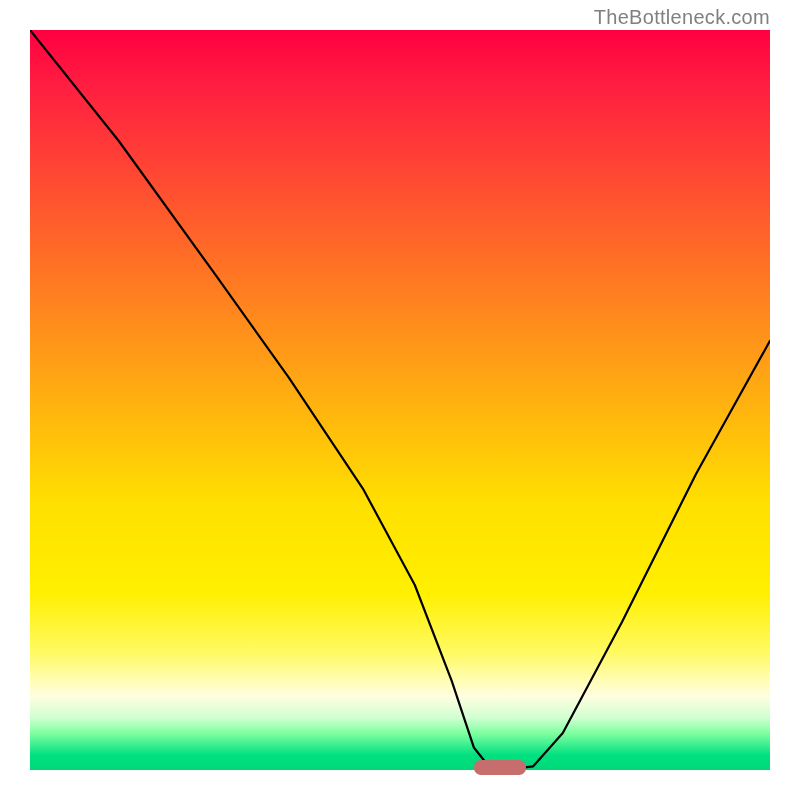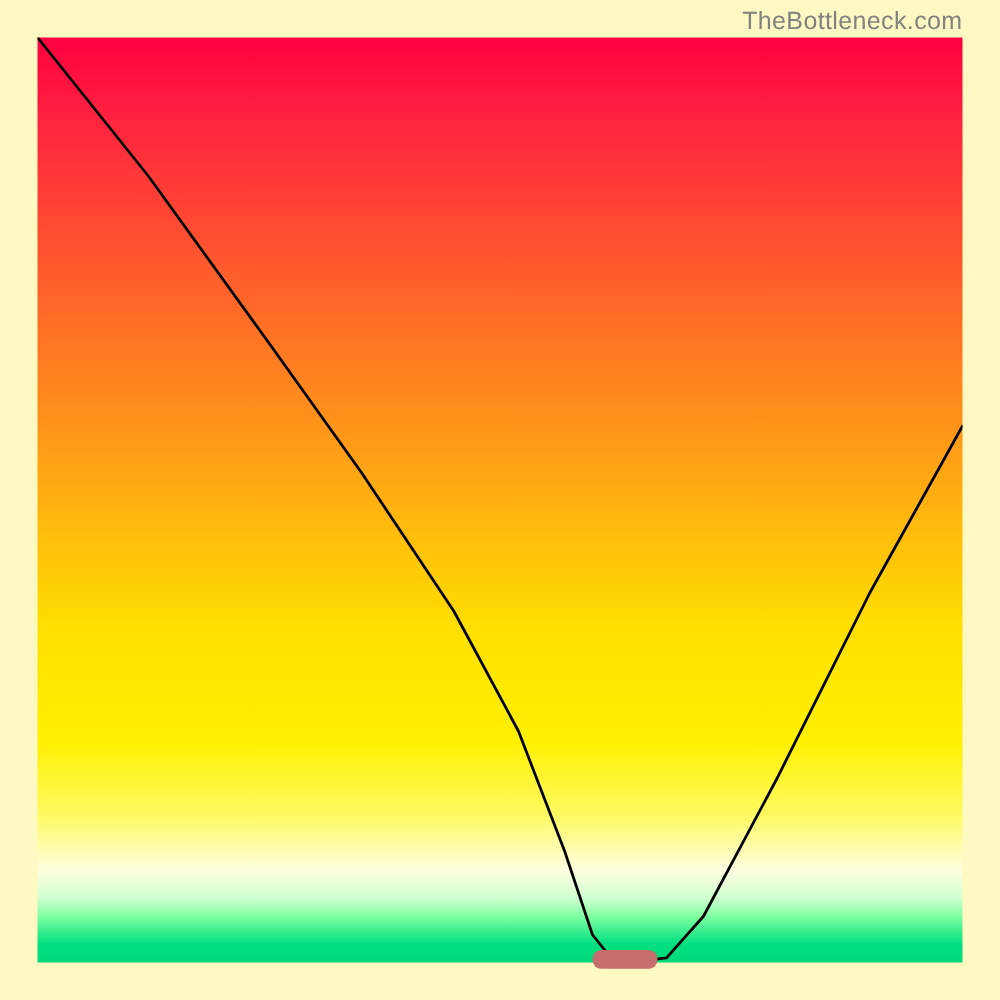--- a/index.html
+++ b/index.html
@@ -7,21 +7,21 @@
     padding: 0;
     width: 800px;
     height: 800px;
     background: #000;
     overflow: hidden;
   }
   .chart-container {
     position: relative;
     width: 800px;
     height: 800px;
-    background: #fef9c3;
+    background: #ffffff;
   }
   .plot-area {
     position: absolute;
     left: 30px;
     top: 30px;
     width: 740px;
     height: 740px;
     background: linear-gradient(to bottom,
       #ff0040 0%,
       #ff2040 8%,

